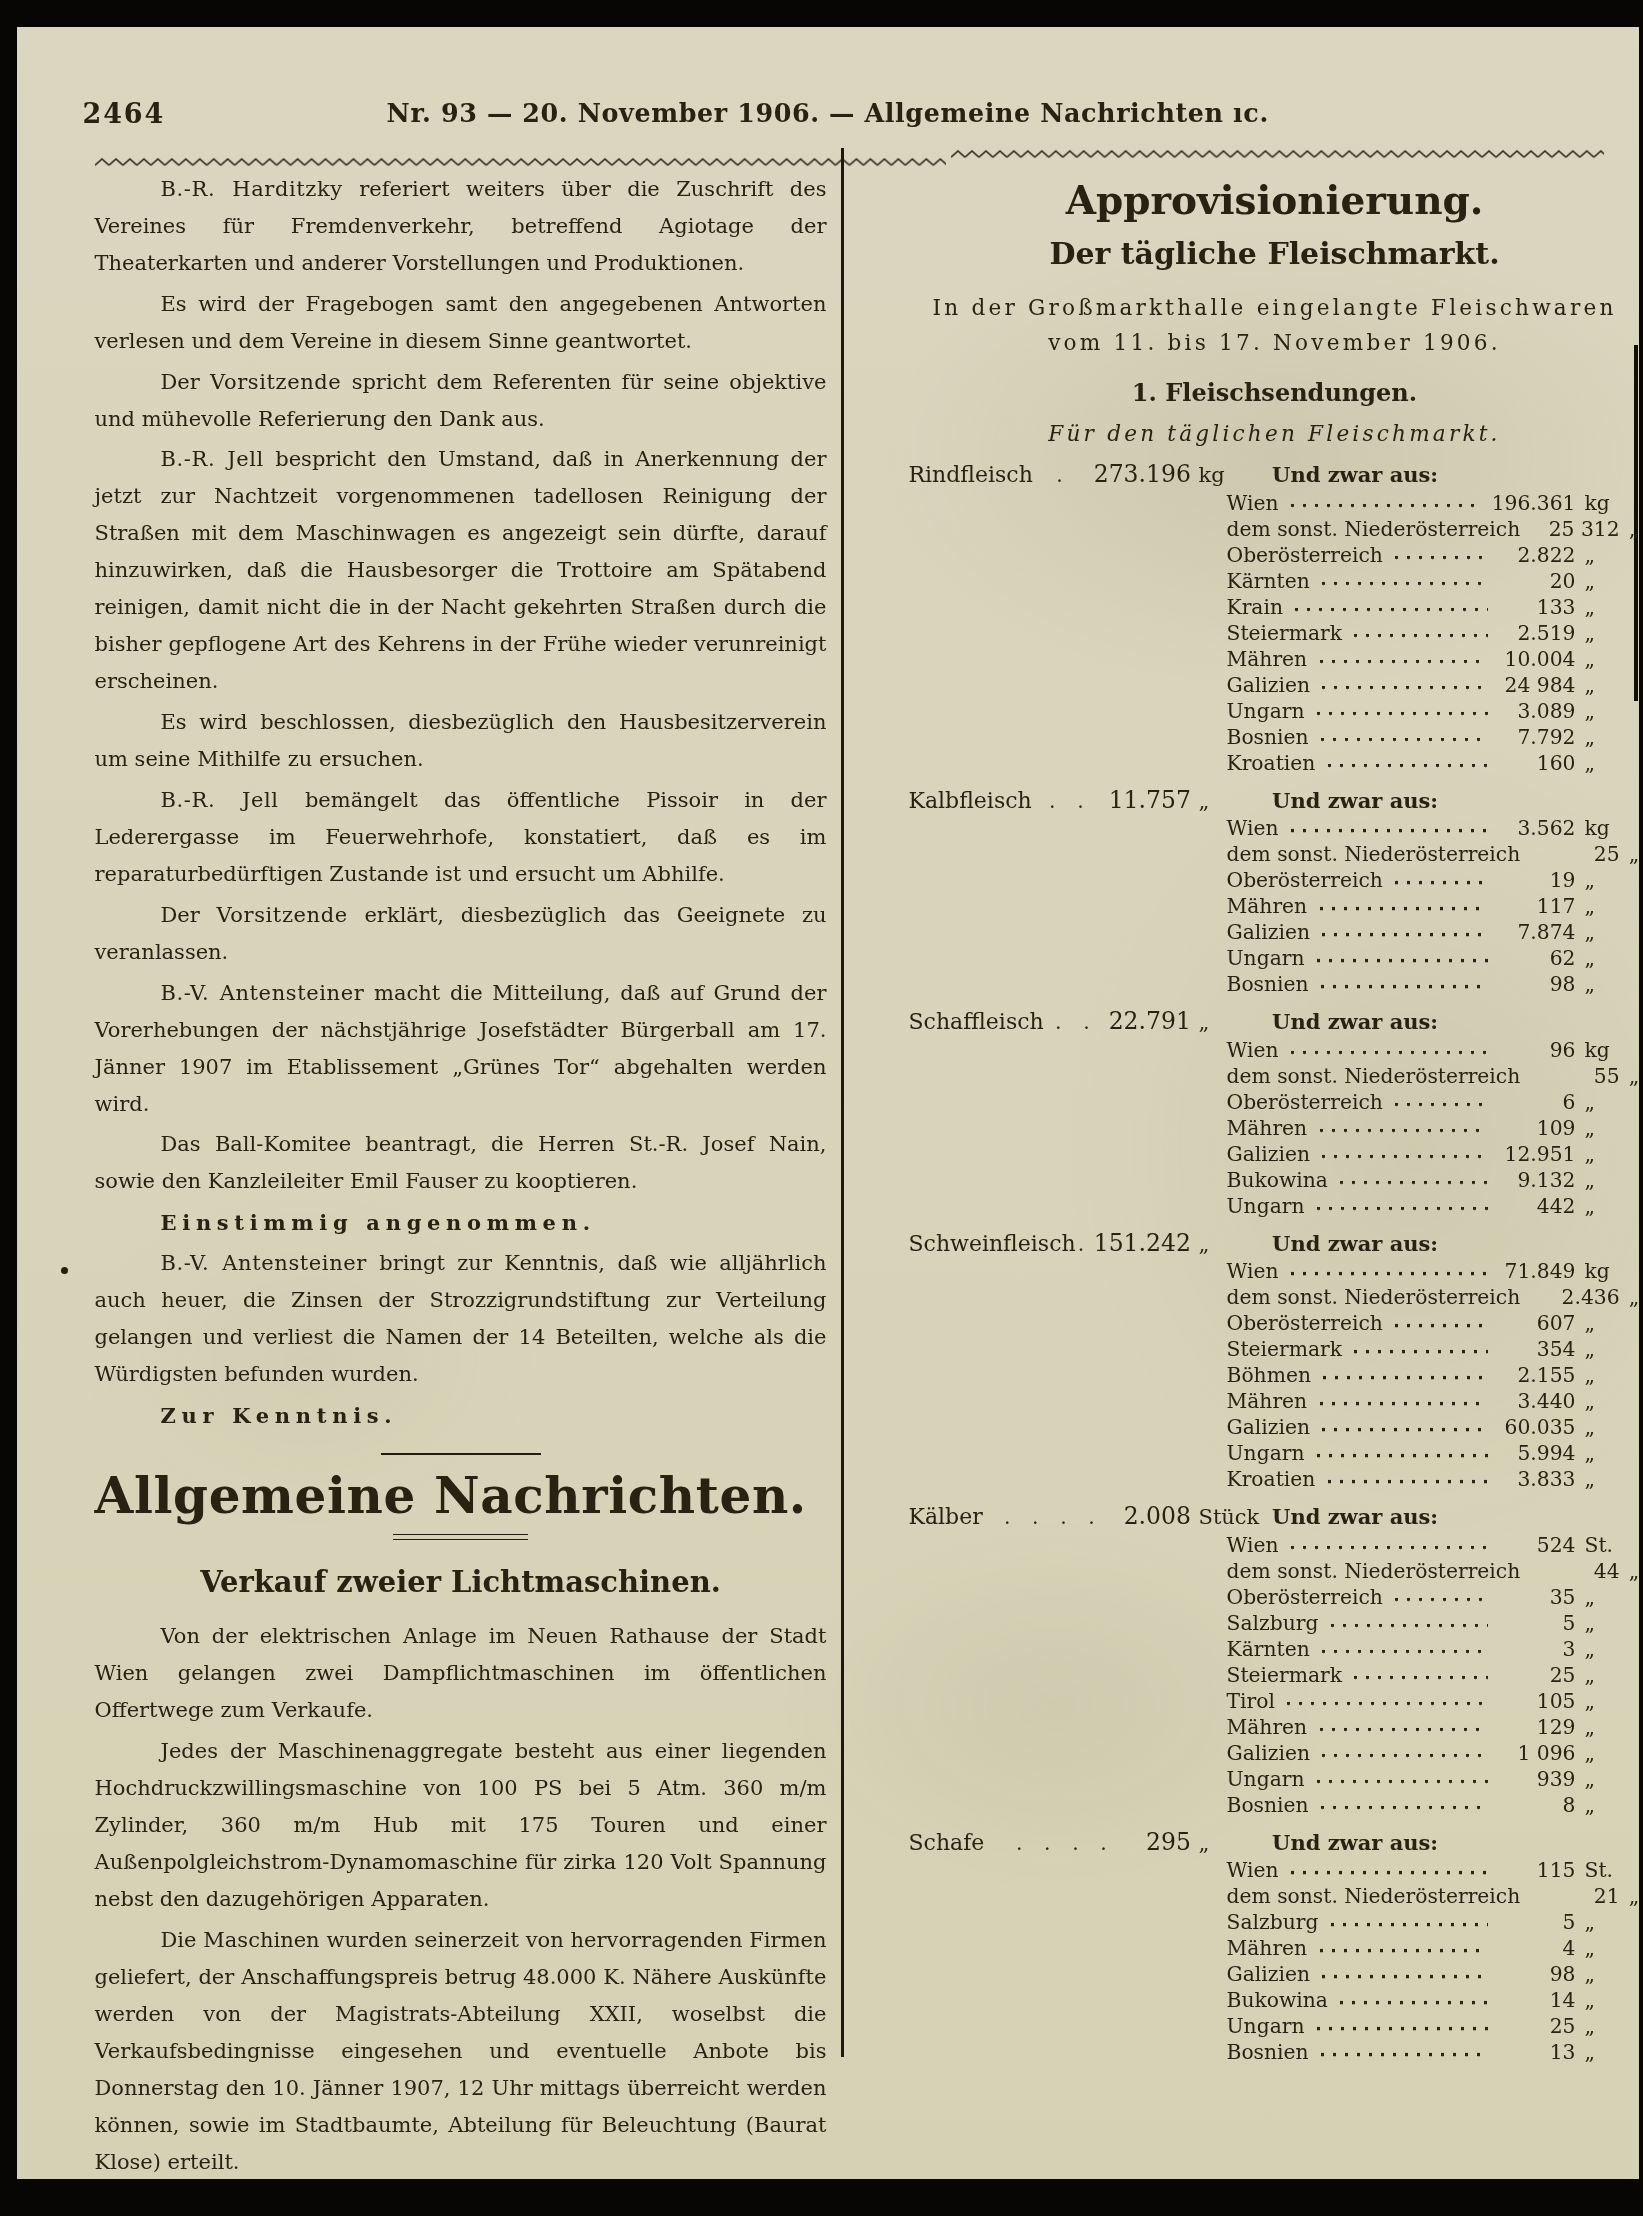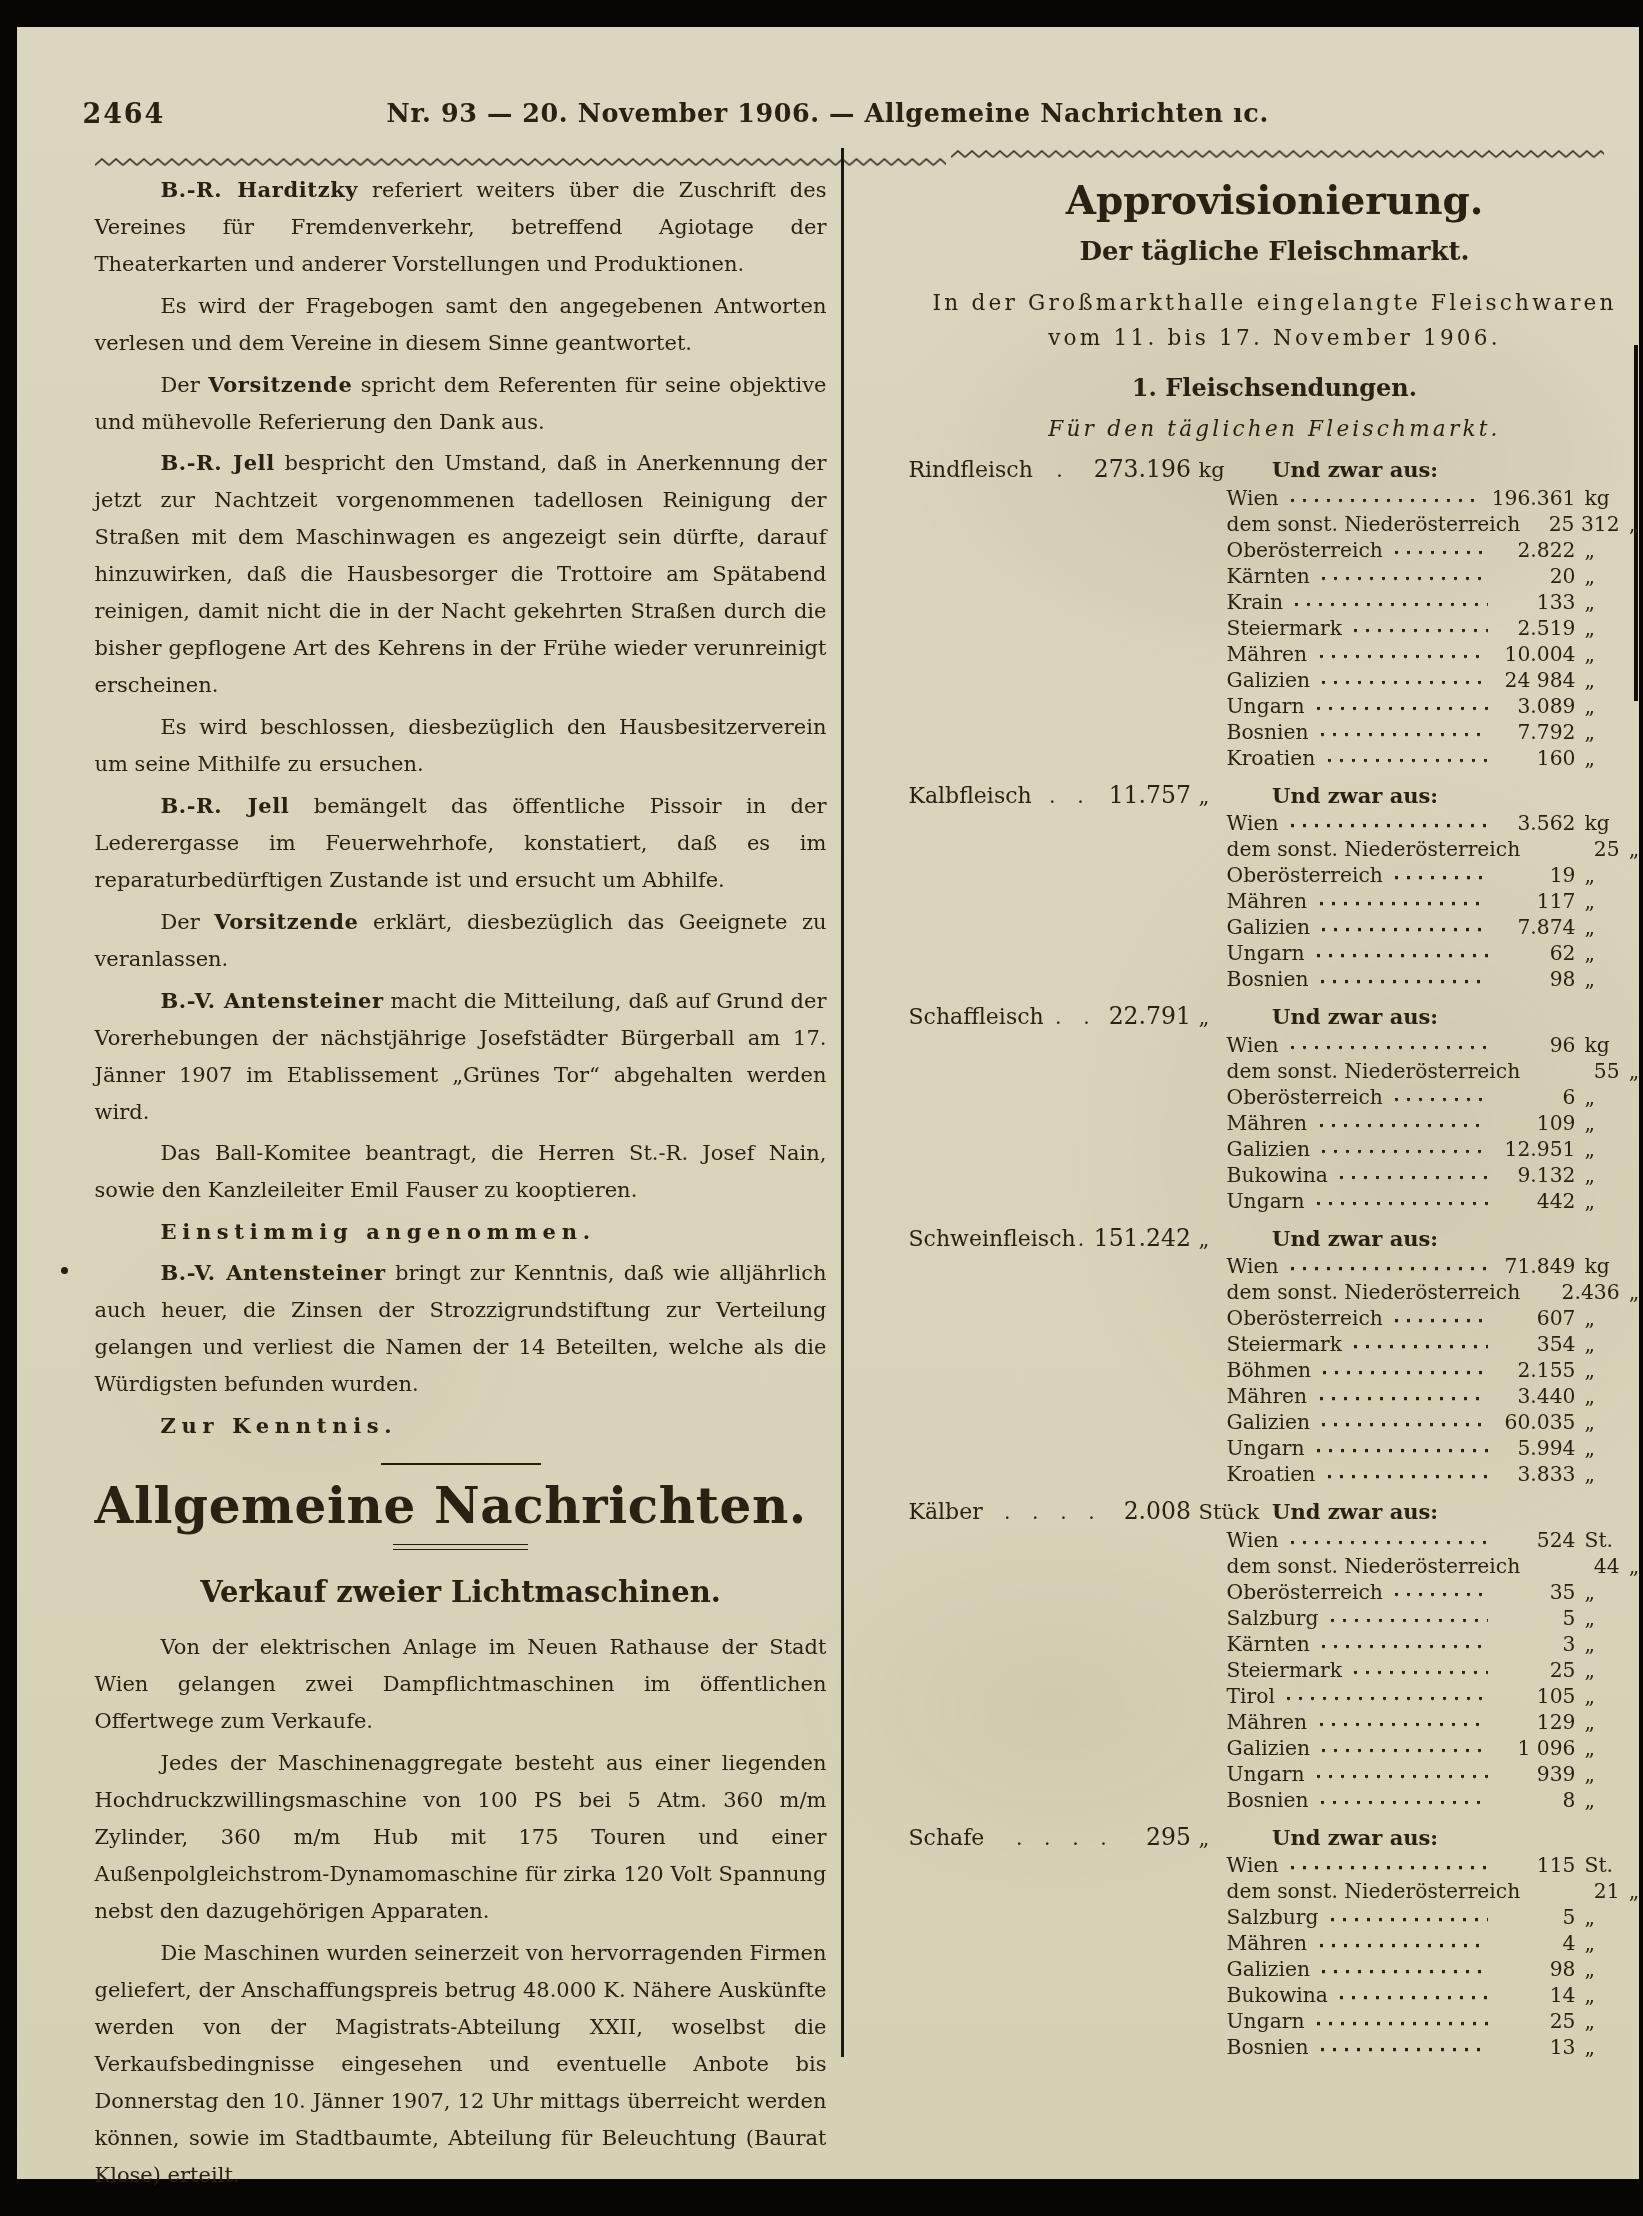--- a/index.html
+++ b/index.html
@@ -26,30 +26,30 @@
   .vrule{position:absolute;left:824px;top:121px;width:3.2px;height:1909px;background:#1e1910;}
   .edge-line{position:absolute;right:1.3px;top:318px;width:3.2px;height:356px;background:#130f08;}
   .ink-dot{position:absolute;left:44px;top:1240px;width:7px;height:7px;border-radius:50%;background:#241d10;}
 
   .col{position:absolute;top:144px;}
   .col.left{left:78px;width:732px;}
   .col.right{left:853px;width:732px;margin-left:39px;}
 
   .para{margin:0 0 3.8px 0;text-indent:66px;font-size:21px;line-height:37px;text-align:justify;}
   .para .pre{font-weight:400;}
-  .para .lead{font-weight:700;letter-spacing:0.6px;}
+  .para .lead{font-weight:400;letter-spacing:0.6px;}
   .para.spaced{letter-spacing:5.7px;font-weight:600;text-align:left;}
 
   .rule-short{width:160px;border-top:2.5px solid #221b0e;margin:19px auto 11.4px auto;}
   .big-head{font-size:50px;font-weight:700;margin:11.4px 0 9px 0;letter-spacing:0.6px;}
   .rule-double{width:135px;height:3.8px;border-top:1.9px solid #221b0e;border-bottom:1.3px solid #221b0e;margin:3.8px auto 25.4px auto;}
   .sub-head{font-size:29px;font-weight:700;text-align:center;margin:0 0 19px 0;}
 
   .r-head{font-size:39px;font-weight:700;text-align:center;margin:6.4px 0 12.7px 0;}
-  .r-sub{font-size:26px;font-weight:700;text-align:center;margin:0 0 19px 0;}
+  .r-sub{font-size:30px;font-weight:700;text-align:center;margin:0 0 19px 0;}
   .r-intro{font-size:21.6px;text-align:center;letter-spacing:3.2px;line-height:35px;margin:0;}
   .r-sec{font-size:24px;font-weight:700;text-align:center;margin:18px 0 9px 0;}
   .r-intro.last{margin-bottom:6.4px;font-style:italic;}
 
   .ghead{display:flex;align-items:baseline;margin-top:9px;height:30.5px;font-size:21.6px;}
   .gleft{display:flex;align-items:baseline;width:356px;}
   .gl{font-size:22px;white-space:nowrap;}
   .gd{flex:1;text-align:center;letter-spacing:7.6px;font-size:20.3px;overflow:hidden;white-space:nowrap;}
   .ga{font-size:23.5px;white-space:nowrap;}
   .gu{width:66px;padding-left:7.6px;font-size:21px;white-space:nowrap;}

